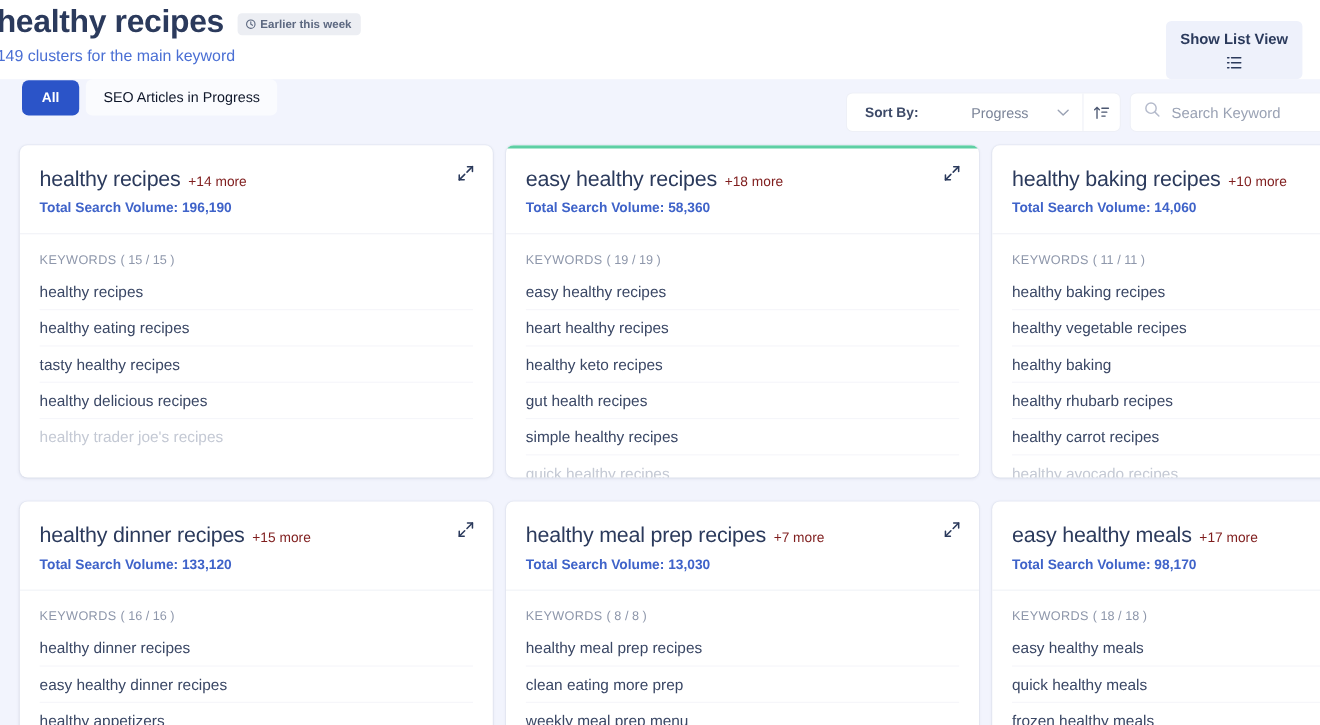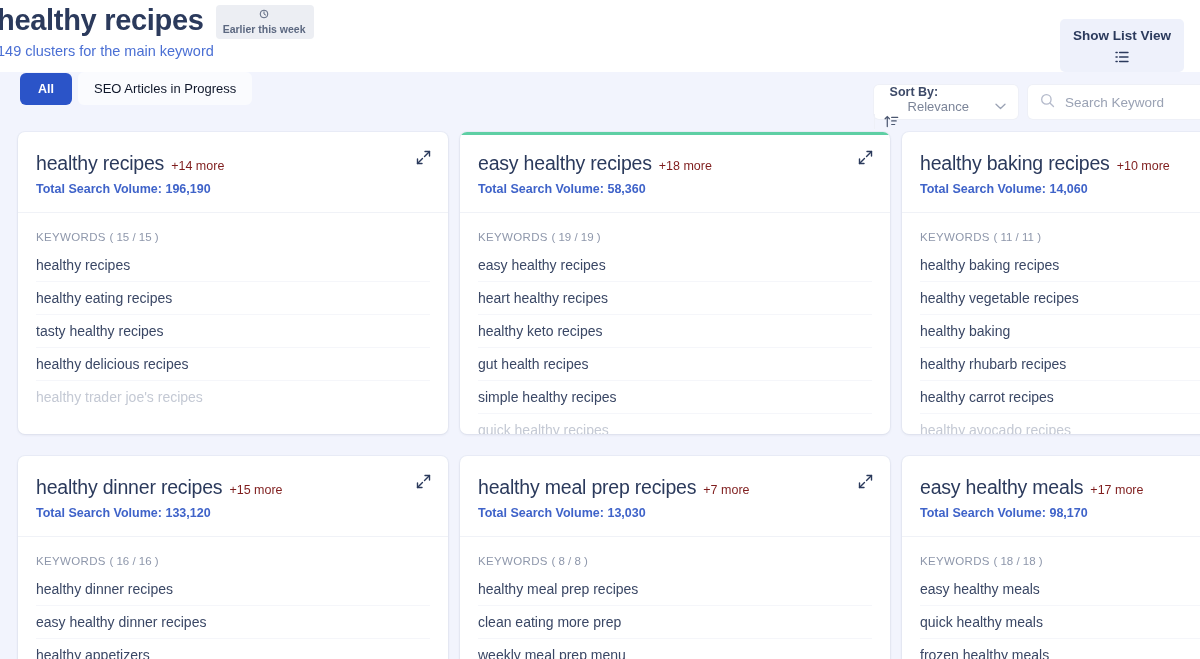--- a/index.html
+++ b/index.html
@@ -52,21 +52,20 @@
     gap: 4px;
     background: #eceef3;
     color: #5c6880;
     border-radius: 4px;
     font-size: 10.5px;
     font-weight: bold;
     padding: 4px 8px 4px 7px;
     white-space: nowrap;
     position: relative;
     top: 2px;
-    flex-direction: column;
   }
 
   .clock-icon svg { display: block; }
 
   .page-subtitle {
     font-size: 14.5px;
     color: #4a6fd4;
     margin-top: 5px;
     white-space: nowrap;
   }
@@ -143,21 +142,20 @@
     gap: 10px;
   }
 
   .sort-group {
     display: flex;
     align-items: stretch;
     background: #ffffff;
     border-radius: 5px;
     height: 34px;
     box-shadow: 0 0 0 1px #eef0f7;
-    flex-direction: column;
   }
 
   .sort-label {
     display: flex;
     align-items: center;
     font-size: 12.5px;
     font-weight: bold;
     color: #3d4a68;
     padding: 0 14px 0 16px;
     white-space: nowrap;
@@ -350,21 +348,21 @@
 <div class="toolbar">
   <div class="tabs">
     <button class="tab active">All</button>
     <button class="tab plain">SEO Articles in Progress</button>
   </div>
 
   <div class="toolbar-right">
     <div class="sort-group">
       <span class="sort-label">Sort By:</span>
       <div class="sort-value">
-        <span>Relevance</span>
+        <span>Progress</span>
         <span class="chevron">
           <svg width="11" height="7" viewBox="0 0 11 7" fill="none" stroke="#9aa2b4" stroke-width="1.3" stroke-linecap="round" stroke-linejoin="round">
             <path d="M1 1.3l4.5 4.2L10 1.3"></path>
           </svg>
         </span>
       </div>
       <button class="sort-dir-button">
         <span class="sort-dir">
           <svg width="15" height="15" viewBox="0 0 16 16" fill="none" stroke="#4a5670" stroke-width="1.3" stroke-linecap="round">
             <path d="M3.5 13.4V2.8M1.2 5.1l2.3-2.3 2.3 2.3"></path>

